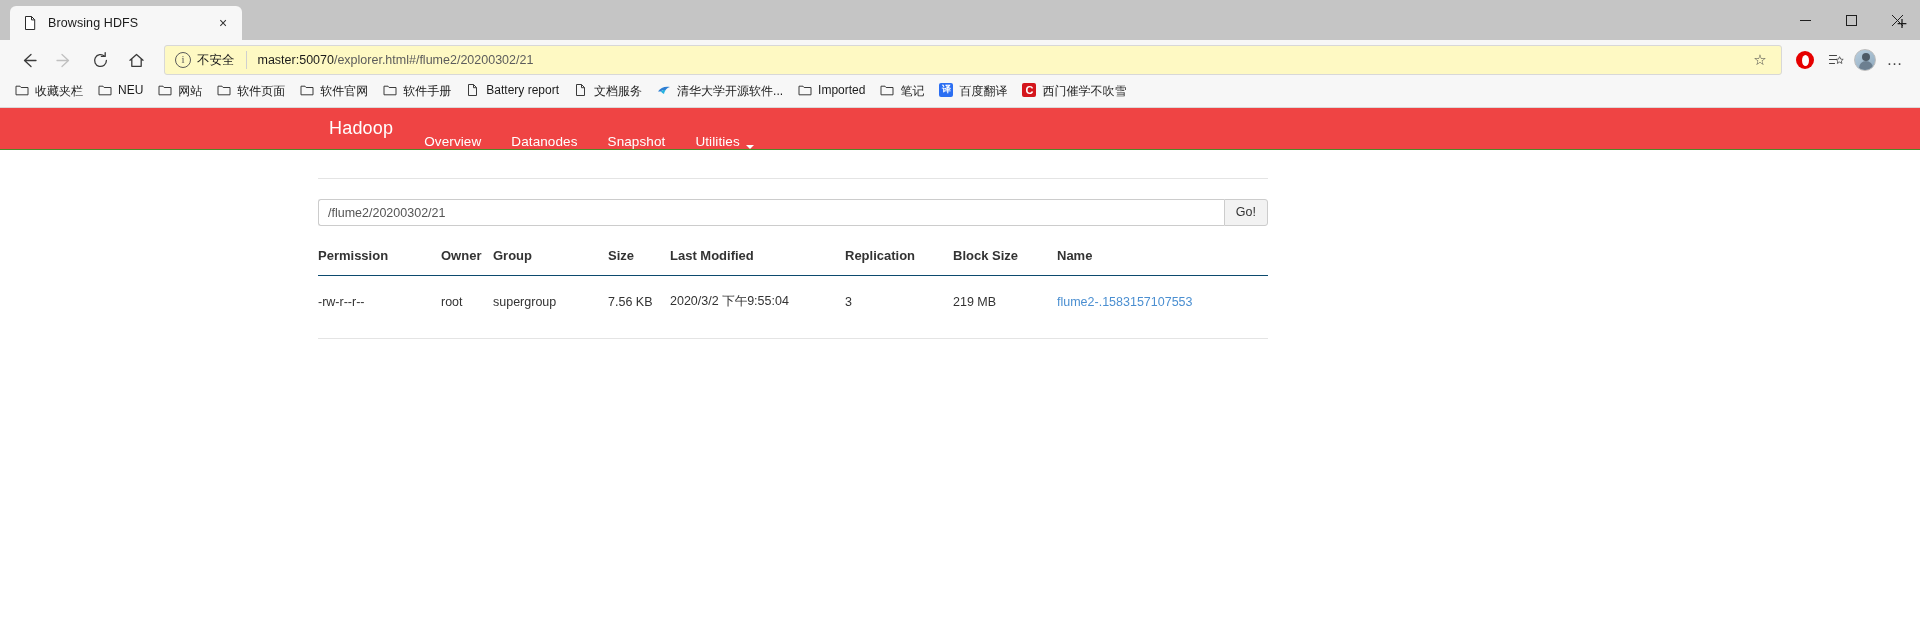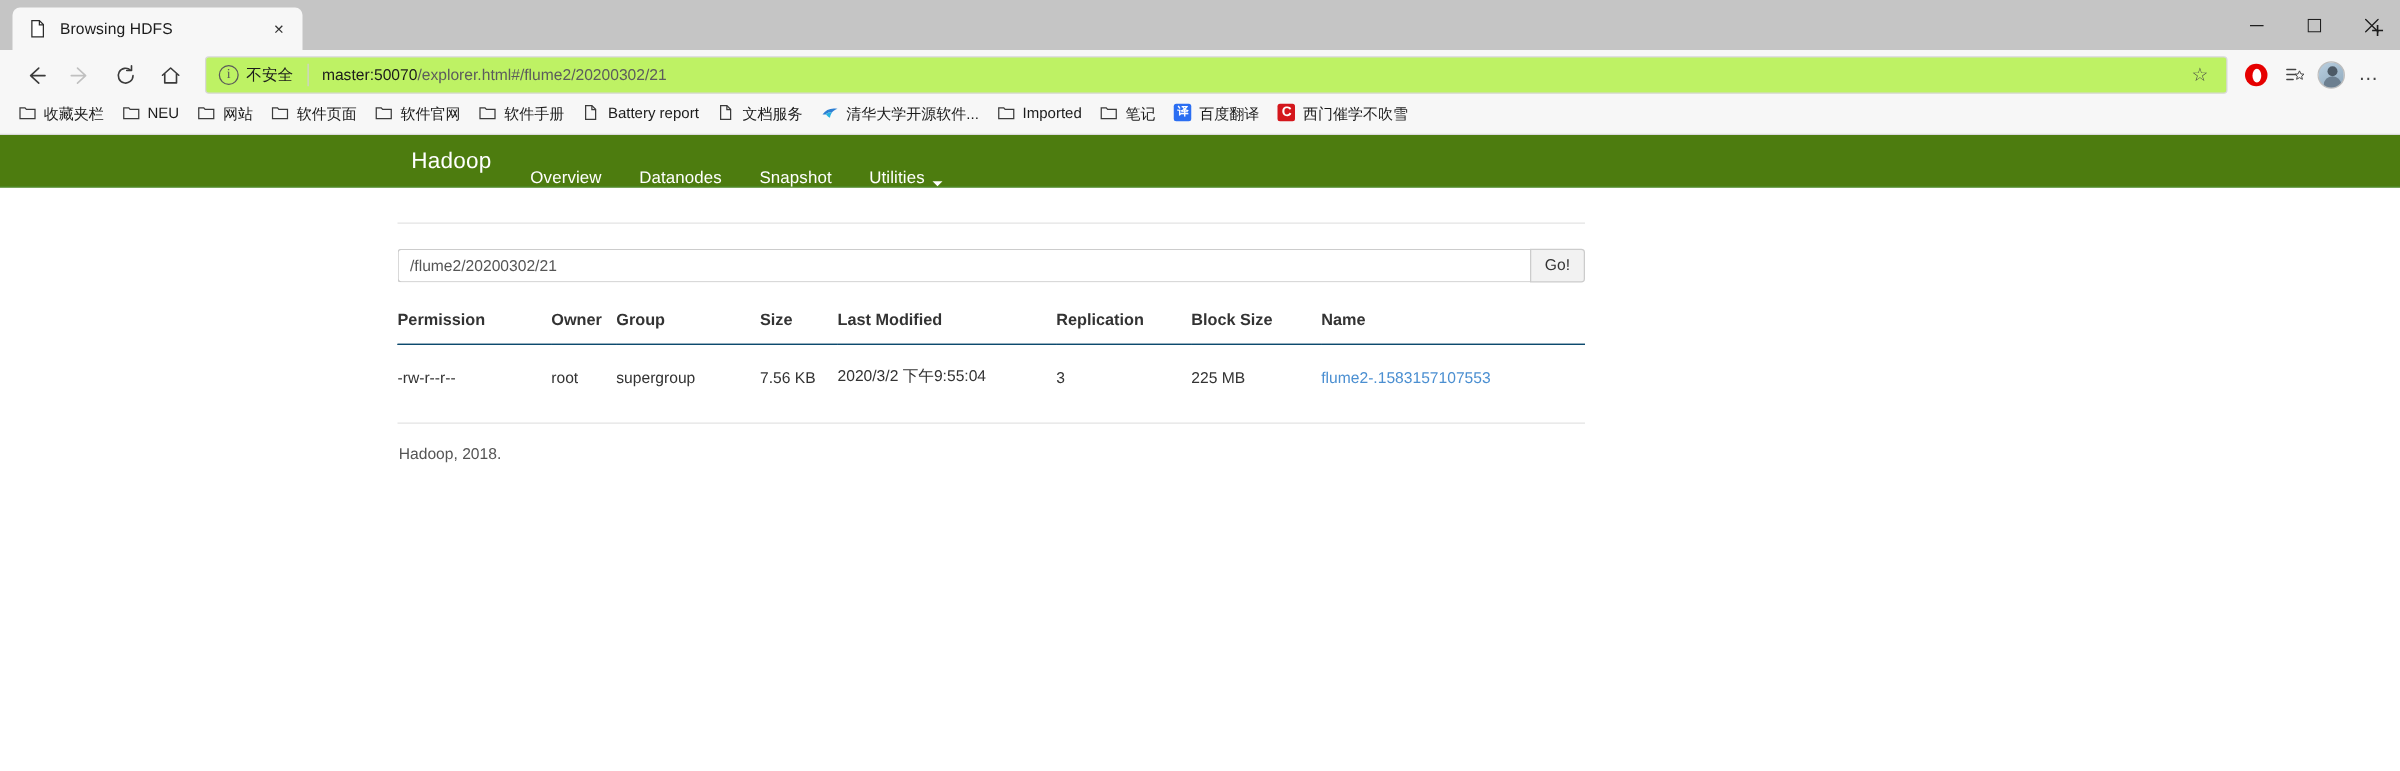--- a/index.html
+++ b/index.html
@@ -93,21 +93,21 @@
   .navbtn {
     width: 36px; height: 32px;
     display: flex; align-items: center; justify-content: center;
     color: #3b3b3b;
     flex: 0 0 36px;
   }
   .navbtn.disabled { color: #c0c0c0; }
   .omnibox {
     flex: 1 1 auto;
     height: 30px;
-    background: #bef264;
+    background: #fef9c3;
     border: 1px solid #d8d8d8;
     border-radius: 3px;
     display: flex;
     align-items: center;
     margin: 0 8px 0 10px;
     padding: 0 6px 0 10px;
   }
   .sec-info { display: flex; align-items: center; flex: 0 0 auto; }
   .sec-icon {
     width: 16px; height: 16px;
@@ -208,21 +208,21 @@
 
   
   .page {
     flex: 1 1 auto;
     background: #ffffff;
     overflow: hidden;
     position: relative;
   }
   .hadoop-nav {
     height: 42px;
-    background: #4d7c0f;
+    background: #ef4444;
     display: flex;
     align-items: stretch;
     padding-left: 313px;
     border-bottom: 1px solid #4d8a2a;
   }
   .brand {
     display: flex; align-items: center;
     color: #ffffff;
     font-size: 18px;
     padding: 0 16px;
@@ -545,25 +545,24 @@
             </tr>
           </thead>
           <tbody>
             <tr>
               <td>-rw-r--r--</td>
               <td>root</td>
               <td>supergroup</td>
               <td>7.56 KB</td>
               <td>2020/3/2 下午9:55:04</td>
               <td>3</td>
-              <td>225 MB</td>
+              <td>219 MB</td>
               <td><a href="#">flume2-.1583157107553</a></td>
             </tr>
           </tbody>
         </table>
 
         <div class="foot-rule"></div>
-        <div class="footer">Hadoop, 2018.</div>
 
       </div>
     </div>
   </div>
 </div>
 
 </body></html>

